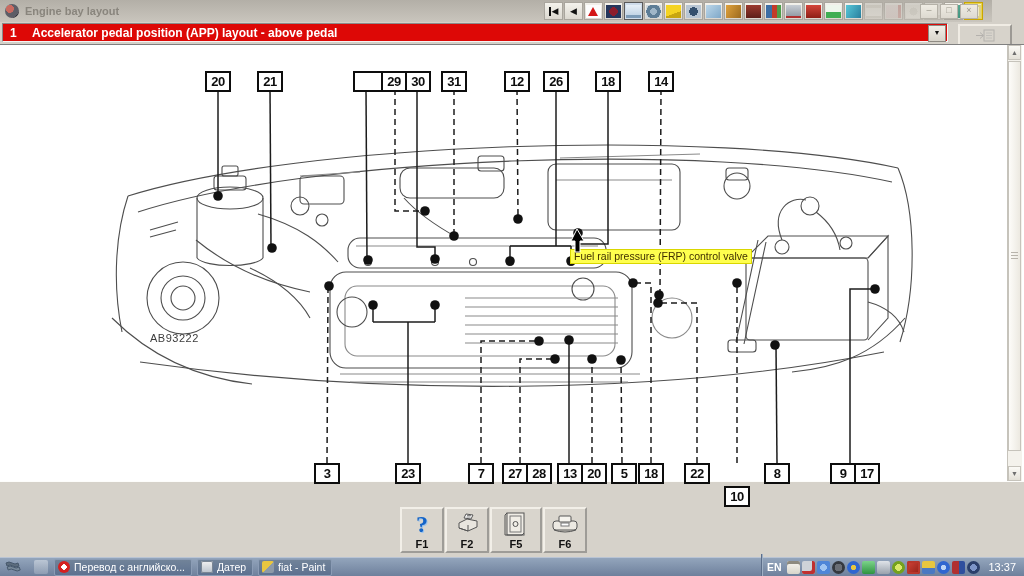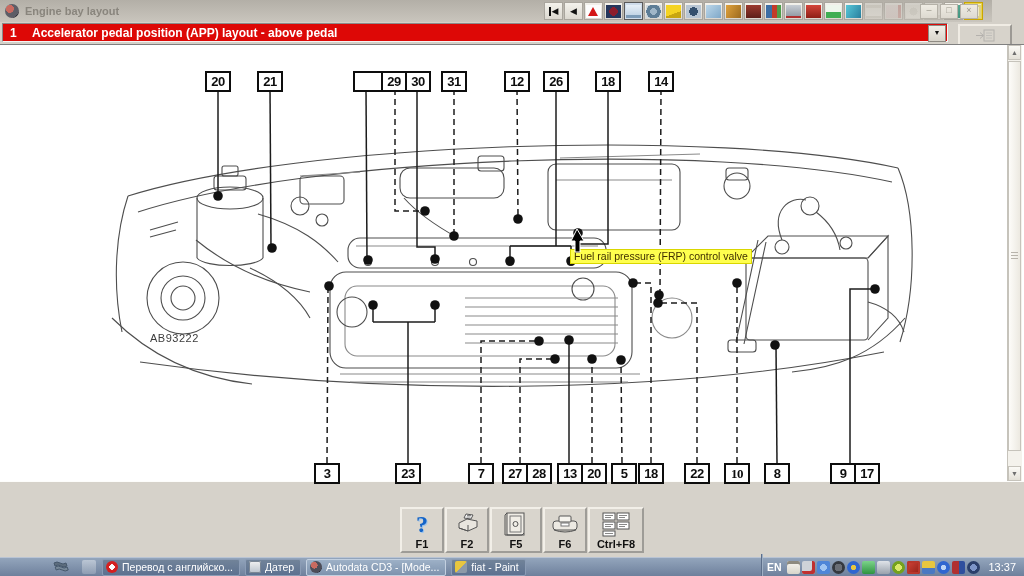--- a/index.html
+++ b/index.html
@@ -93,21 +93,21 @@
   .fbtn{height:46px;margin-right:1px;border:2px outset #f2efe8;background:#d9d5cd;
     display:flex;flex-direction:column;align-items:center;justify-content:flex-end;
     box-sizing:border-box;padding-bottom:1px;}
   .fbtn .flabel{font-size:11px;font-weight:bold;color:#111;line-height:12px;}
   .fbtn .fic{flex:1;display:flex;align-items:center;justify-content:center;}
   .qmark{font-family:"Liberation Serif",serif;font-size:24px;font-weight:bold;color:#1464c8;
     text-shadow:1px 1px 0 #9ec4ea;line-height:24px;}
   
   .taskbar{position:absolute;left:0;top:557px;width:1024px;height:19px;
     background:linear-gradient(#93a5bc,#6e809c);border-top:1px solid #b9c4d4;box-sizing:border-box;
-    display:flex;align-items:center;padding-left:48px;}
+    display:flex;align-items:center;}
   .startbtn{width:26px;height:17px;display:flex;align-items:center;justify-content:center;}
   .ql{width:14px;height:14px;margin:0 6px 0 8px;opacity:.5;
      background:linear-gradient(#e7ebf0,#aab6c6);border-radius:2px;}
   .taskbtn{height:15px;margin-right:5px;padding:0 6px 0 3px;display:flex;align-items:center;
     background:linear-gradient(#718399,#5d7190);border:1px solid #8b9cb5;border-radius:2px;
     color:#fff;font-size:10.5px;white-space:nowrap;overflow:hidden;}
   .taskbtn.active{background:linear-gradient(#9db0c6,#7e93ae);border-color:#c3d0e0;}
   .tkic{width:12px;height:12px;margin-right:4px;flex:0 0 auto;border-radius:2px;}
   .tk-translator{border-radius:50%;background:radial-gradient(circle,#fff 0 30%,#d42020 31%);}
   .tk-dater{background:linear-gradient(#f2f2f2,#b9c2cc);box-shadow:inset 0 0 0 1px #7a8694;}
@@ -395,21 +395,21 @@
     </div>
     <div class="callout" style="left: 611px; top: 463px;">
       <span>5</span>
     </div>
     <div class="callout" style="left: 638px; top: 463px;">
       <span>18</span>
     </div>
     <div class="callout" style="left: 684px; top: 463px;">
       <span>22</span>
     </div>
-    <div class="callout" style="left: 724px; top: 463px; font-family: Liberation Serif, serif;">
+    <div class="callout" style="left: 724px; top: 486px;">
       <span>10</span>
     </div>
     <div class="callout" style="left: 764px; top: 463px;">
       <span>8</span>
     </div>
     <div class="callout" style="left: 830px; top: 463px;">
       <span>9</span>
       <span>17</span>
     </div>
   </div>
@@ -467,56 +467,39 @@
       <span class="fic">
         <svg width="30" height="22" viewBox="0 0 30 22">
           <rect x="3" y="8" width="24" height="9" rx="3" fill="#ece9e2" stroke="#555"></rect>
           <rect x="9" y="3" width="12" height="6" rx="1" fill="#f6f4ee" stroke="#555"></rect>
           <path d="M4,17 q11,4 22,0" fill="none" stroke="#555"></path>
           <rect x="11" y="10" width="8" height="3" fill="#fff" stroke="#777"></rect>
         </svg>
       </span>
       <span class="flabel">F6</span>
     </button>
-    <button class="fbtn" style="width:56px">
-      <span class="fic">
-        <svg width="30" height="26" viewBox="0 0 30 26">
-          <rect x="2" y="2" width="12" height="7" fill="#fff" stroke="#555"></rect>
-          <rect x="16" y="2" width="12" height="7" fill="#fff" stroke="#555"></rect>
-          <rect x="2" y="11" width="12" height="7" fill="#fff" stroke="#555"></rect>
-          <rect x="16" y="11" width="12" height="7" fill="#fff" stroke="#555"></rect>
-          <rect x="2" y="20" width="12" height="5" fill="#fff" stroke="#555"></rect>
-          <path d="M4,4.5 h8 M4,6.5 h6 M18,4.5 h8 M18,6.5 h6 M4,13.5 h8 M4,15.5 h6 M18,13.5 h8 M18,15.5 h6 M4,22.5 h8" stroke="#888"></path>
-        </svg>
-      </span>
-      <span class="flabel">Ctrl+F8</span>
-    </button>
   </div>
 </div>
 
 <div class="taskbar">
   <div class="startbtn">
     <svg width="18" height="14" viewBox="0 0 18 14">
       <path d="M2,3 q3,-2 6,0 q3,2 6,0 l1,3 q-3,2 -6,0 q-3,-2 -6,0 Z" fill="#5d6d7e" stroke="#46586c"></path>
       <path d="M3.2,7 q3,-2 6,0 q3,2 6,0 l1,3 q-3,2 -6,0 q-3,-2 -6,0 Z" fill="#778899" stroke="#46586c"></path>
     </svg>
   </div>
   <div class="ql"></div>
   <div id="taskbtns" style="display:flex;align-items:center;">
       <div class="taskbtn">
         <span class="tkic tk-translator"></span>
         <span>Перевод с английско...</span>
       </div>
       <div class="taskbtn">
         <span class="tkic tk-dater"></span>
         <span>Датер</span>
-      </div>
-      <div class="taskbtn active">
-        <span class="tkic tk-autodata"></span>
-        <span>Autodata CD3 - [Mode...</span>
       </div>
       <div class="taskbtn">
         <span class="tkic tk-paint"></span>
         <span>fiat - Paint</span>
       </div>
     </div>
   <div class="tray">
     <span class="tray-lang">EN</span>
     <div id="trayicons" style="display:flex;align-items:center;">
         <div class="trayic ty-calendar"></div>

